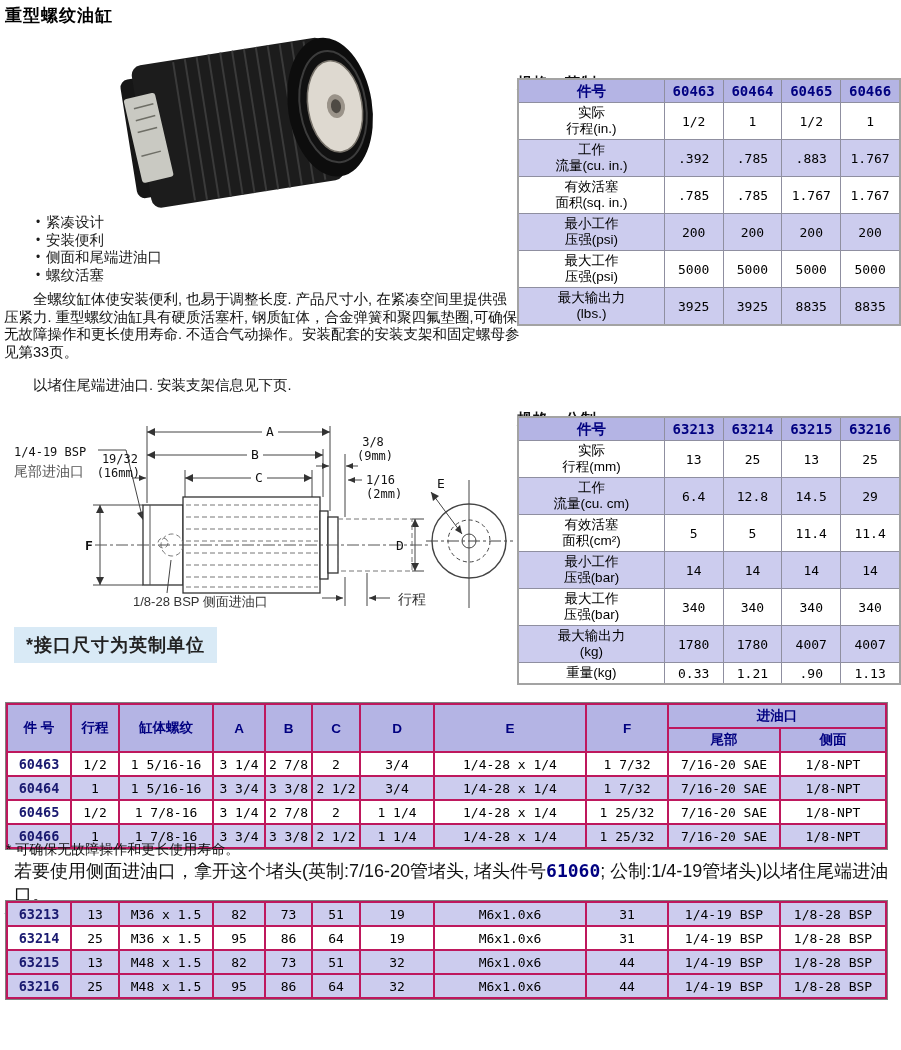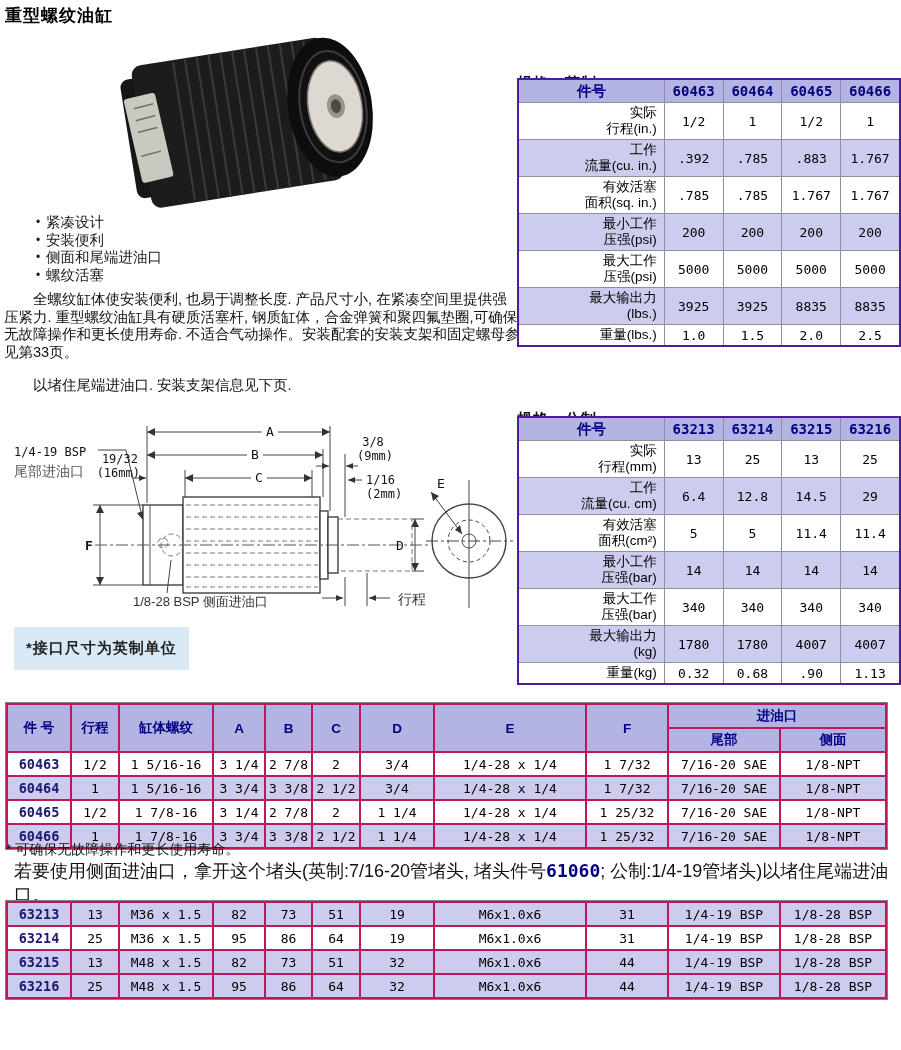--- a/index.html
+++ b/index.html
@@ -14,34 +14,34 @@
   #features .fi{display:flex;align-items:flex-start;}
   #features .b{width:16px;text-align:center;font-size:12px;}
   
   .para{left:4px;width:516px;font-size:14.5px;line-height:17.5px;text-indent:2em;color:#111;}
   #p1{top:291px;}
   #p2{top:377px;}
   
   .sechead{font-size:15px;font-weight:bold;color:#111;letter-spacing:1px;margin-top:22px;}
   #spec-imp-h{left:517px;top:52px;}
   #spec-met-h{left:517px;top:388px;}
-  table.spec{border-collapse:collapse;border:2px solid #4c1d95;}
+  table.spec{border-collapse:collapse;border:2px solid #a3a3a3;}
   table.spec td{border:1px solid #8f8fa0;background:#fff;}
   table.spec tr.h td{background:#b4b4e4;color:#000080;font-weight:bold;text-align:center;
     font-size:14px;padding:3px 0;font-family:"DejaVu Sans Mono","Liberation Mono",monospace;}
   table.spec tr.h td.lbl{font-family:"Liberation Sans",sans-serif;font-size:14.5px;}
-  table.spec td.lbl{text-align:right;font-size:13.5px;line-height:16px;padding:2px 7px;color:#000;}
+  table.spec td.lbl{text-align:center;font-size:13.5px;line-height:16px;padding:2px 7px;color:#000;}
   table.spec td.v{text-align:center;font-family:"DejaVu Sans Mono","Liberation Mono",monospace;font-size:13px;}
   table.spec tr.s td{background:#ccccee;}
   #spec-imp-t{left:517px;top:78px;}
   #spec-met-t{left:517px;top:416px;}
   .cw-l{width:146px;} .cw-v{width:58px;}
   
   #drawing{left:0;top:416px;}
-  #notebox{left:14px;top:627px;background:#d9eaf6;padding:12px 12px;font-size:15px;
+  #notebox{left:14px;top:627px;background:#d9eaf6;padding:6px 12px;font-size:18px;
     font-weight:bold;color:#222;letter-spacing:1px;}
   
   #dimi-h{left:5px;top:682px;color:#000040;}
   #dimm-h{left:5px;top:882px;color:#000040;}
   table.dim{border-collapse:separate;border-spacing:2px;border:1px solid #808080;background:#be185d;table-layout:fixed;}
   table.dim th{background:#b4b4e4;color:#000080;font-size:13.5px;font-weight:bold;padding:2px 0;}
   table.dim td{text-align:center;background:#fff;font-family:"DejaVu Sans Mono","Liberation Mono",monospace;
     font-size:13px;padding:3px 1px;overflow:hidden;white-space:nowrap;}
   table.dim tr.s td{background:#ccccee;}
   table.dim td.pn{font-weight:bold;color:#1a1a70;font-size:13.5px;}
@@ -160,27 +160,20 @@
     <td class="v">5000</td>
     <td class="v">5000</td>
   </tr>
   <tr class="s">
     <td class="lbl"><span>最大输出力</span><br><span>(lbs.)</span></td>
     <td class="v">3925</td>
     <td class="v">3925</td>
     <td class="v">8835</td>
     <td class="v">8835</td>
   </tr>
-  <tr>
-    <td class="lbl"><span>重量(lbs.)</span></td>
-    <td class="v">1.0</td>
-    <td class="v">1.5</td>
-    <td class="v">2.0</td>
-    <td class="v">2.5</td>
-  </tr>
 </tbody>
   </table>
 
 <div class="abs sechead" id="spec-met-h">规格—公制</div>
 <table class="abs spec" id="spec-met-t">
   <tbody>
       <tr class="h">
     <td class="lbl cw-l">件号</td>
     <td class="cw-v">63213</td>
     <td class="cw-v">63214</td>
@@ -224,22 +217,22 @@
   </tr>
   <tr class="s">
     <td class="lbl"><span>最大输出力</span><br><span>(kg)</span></td>
     <td class="v">1780</td>
     <td class="v">1780</td>
     <td class="v">4007</td>
     <td class="v">4007</td>
   </tr>
   <tr>
     <td class="lbl"><span>重量(kg)</span></td>
-    <td class="v">0.32</td>
-    <td class="v">0.68</td>
+    <td class="v">0.33</td>
+    <td class="v">1.21</td>
     <td class="v">.90</td>
     <td class="v">1.13</td>
   </tr>
 </tbody>
   </table>
 
 <svg class="abs" id="drawing" width="515" height="212" viewBox="0 0 515 212">
   <g stroke="#444" stroke-width="1" fill="none">
 
     <line x1="147" y1="10" x2="147" y2="87"></line>

